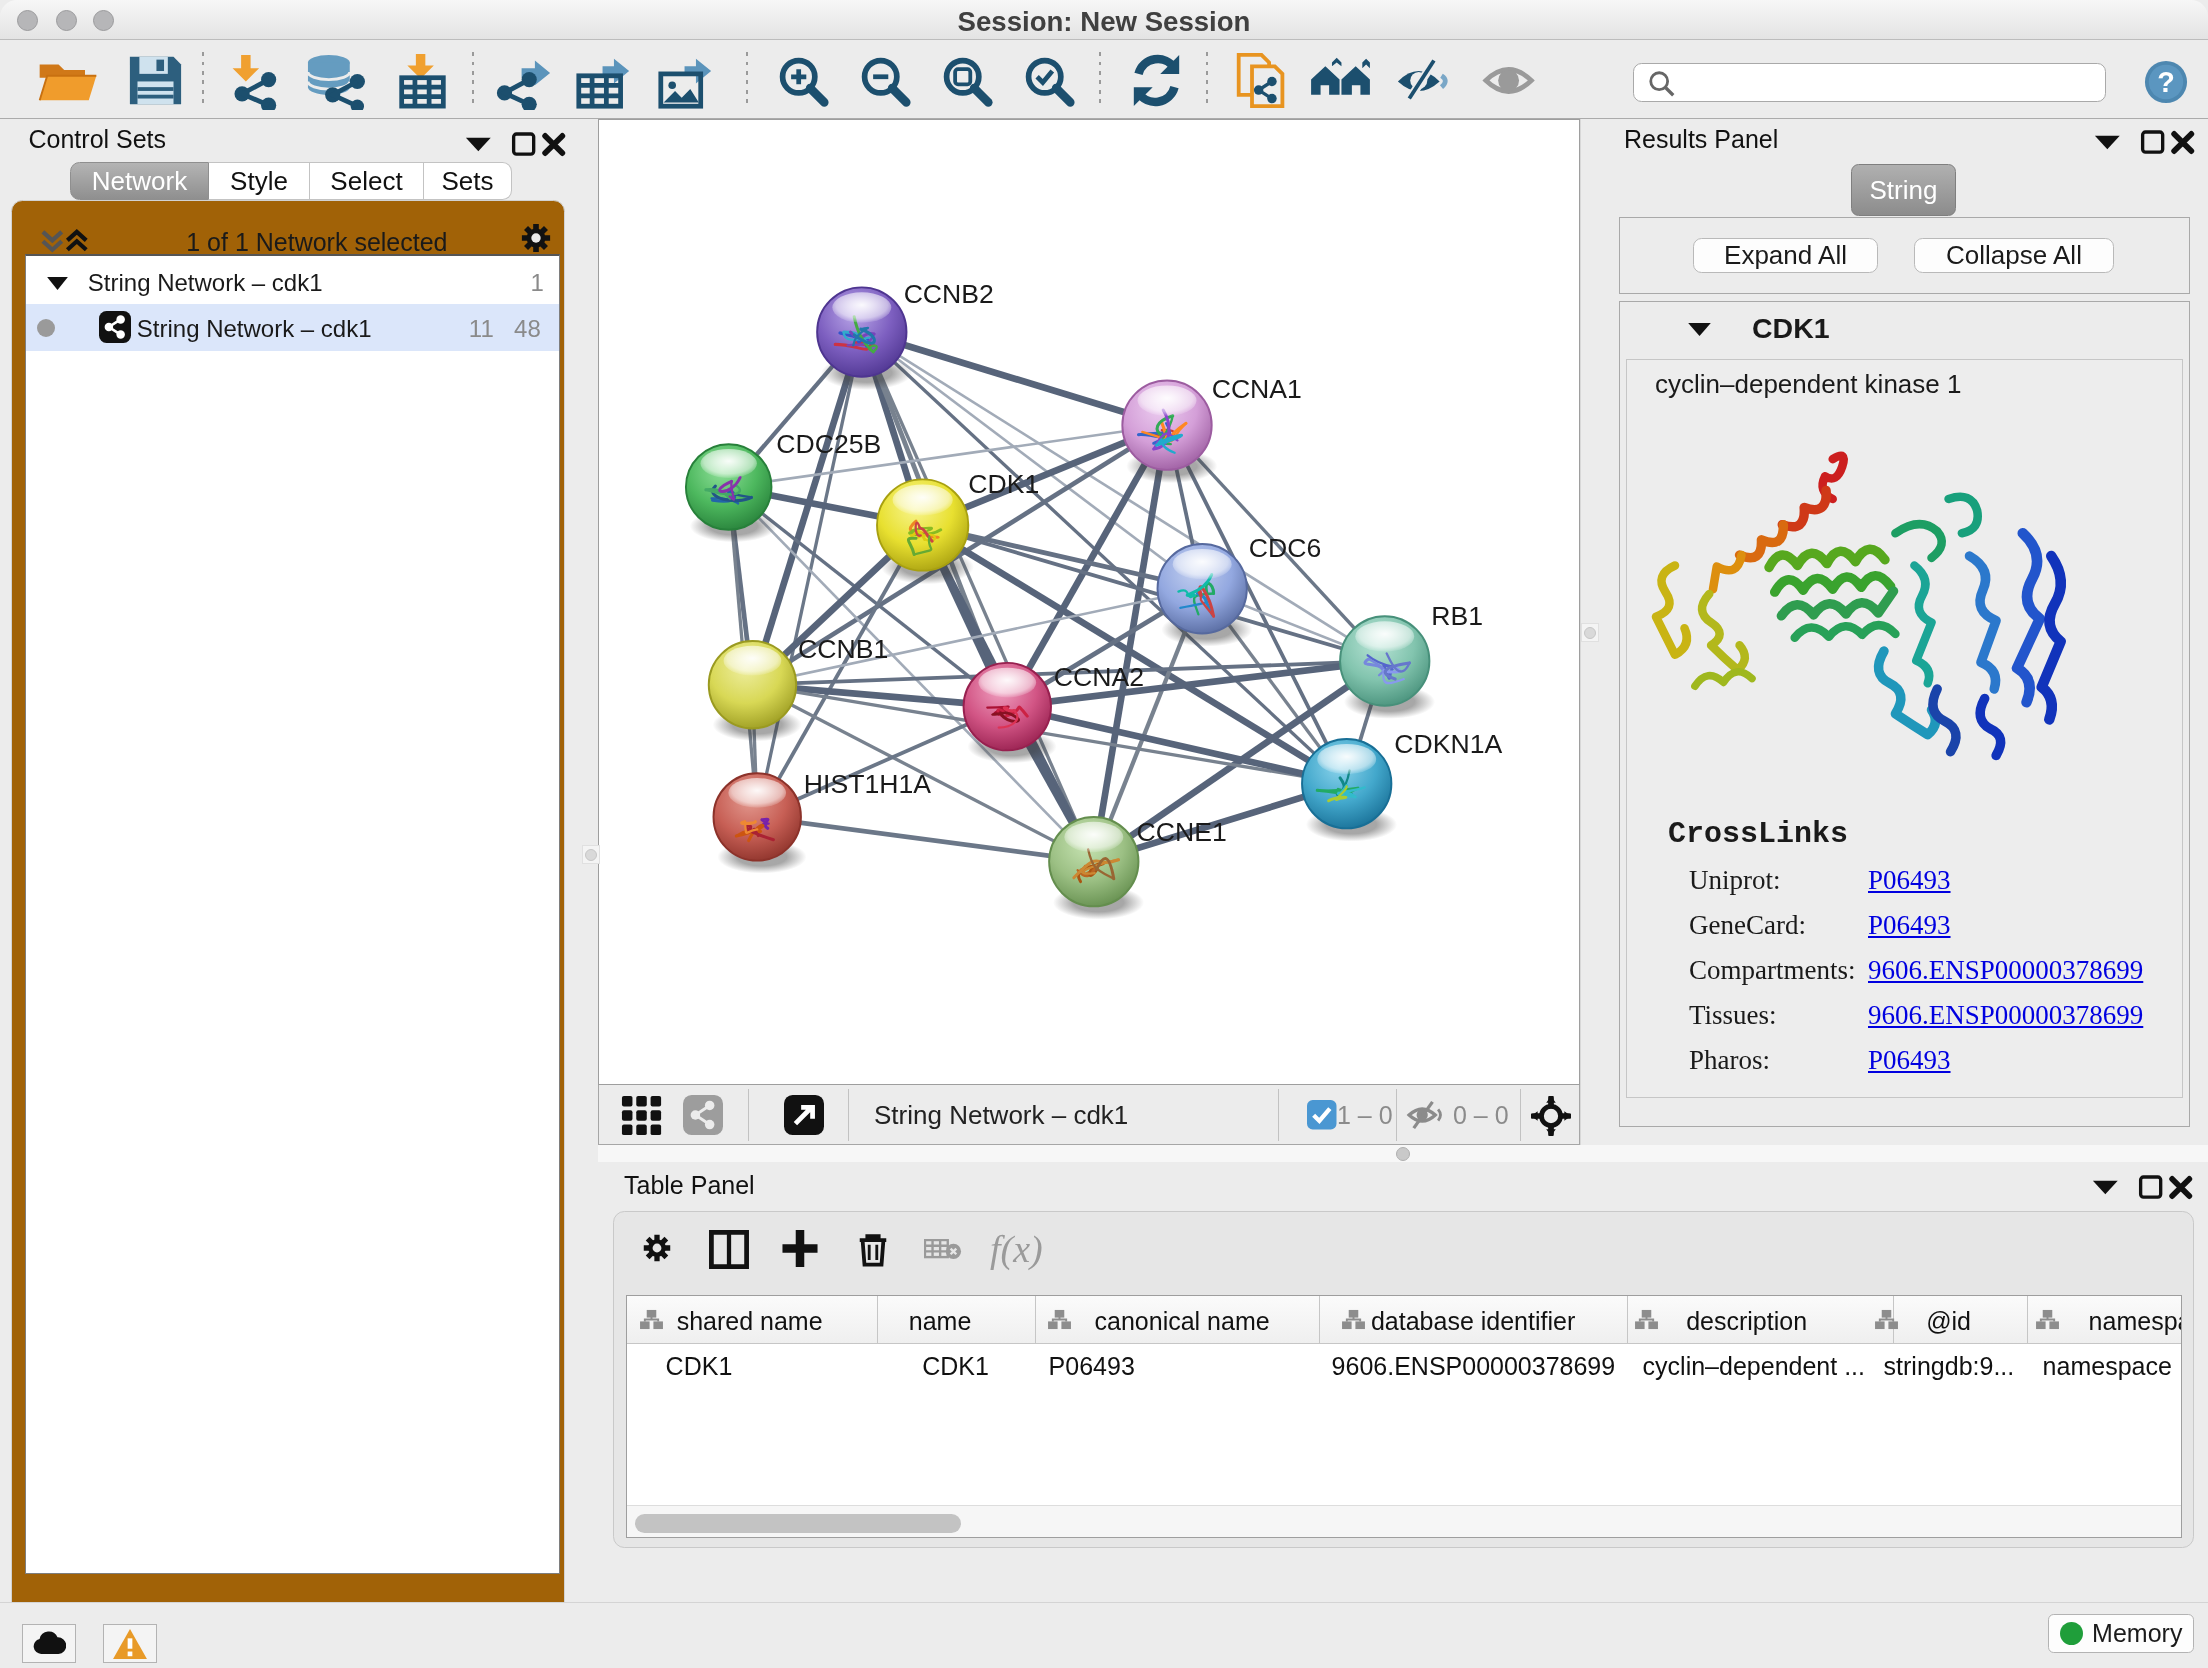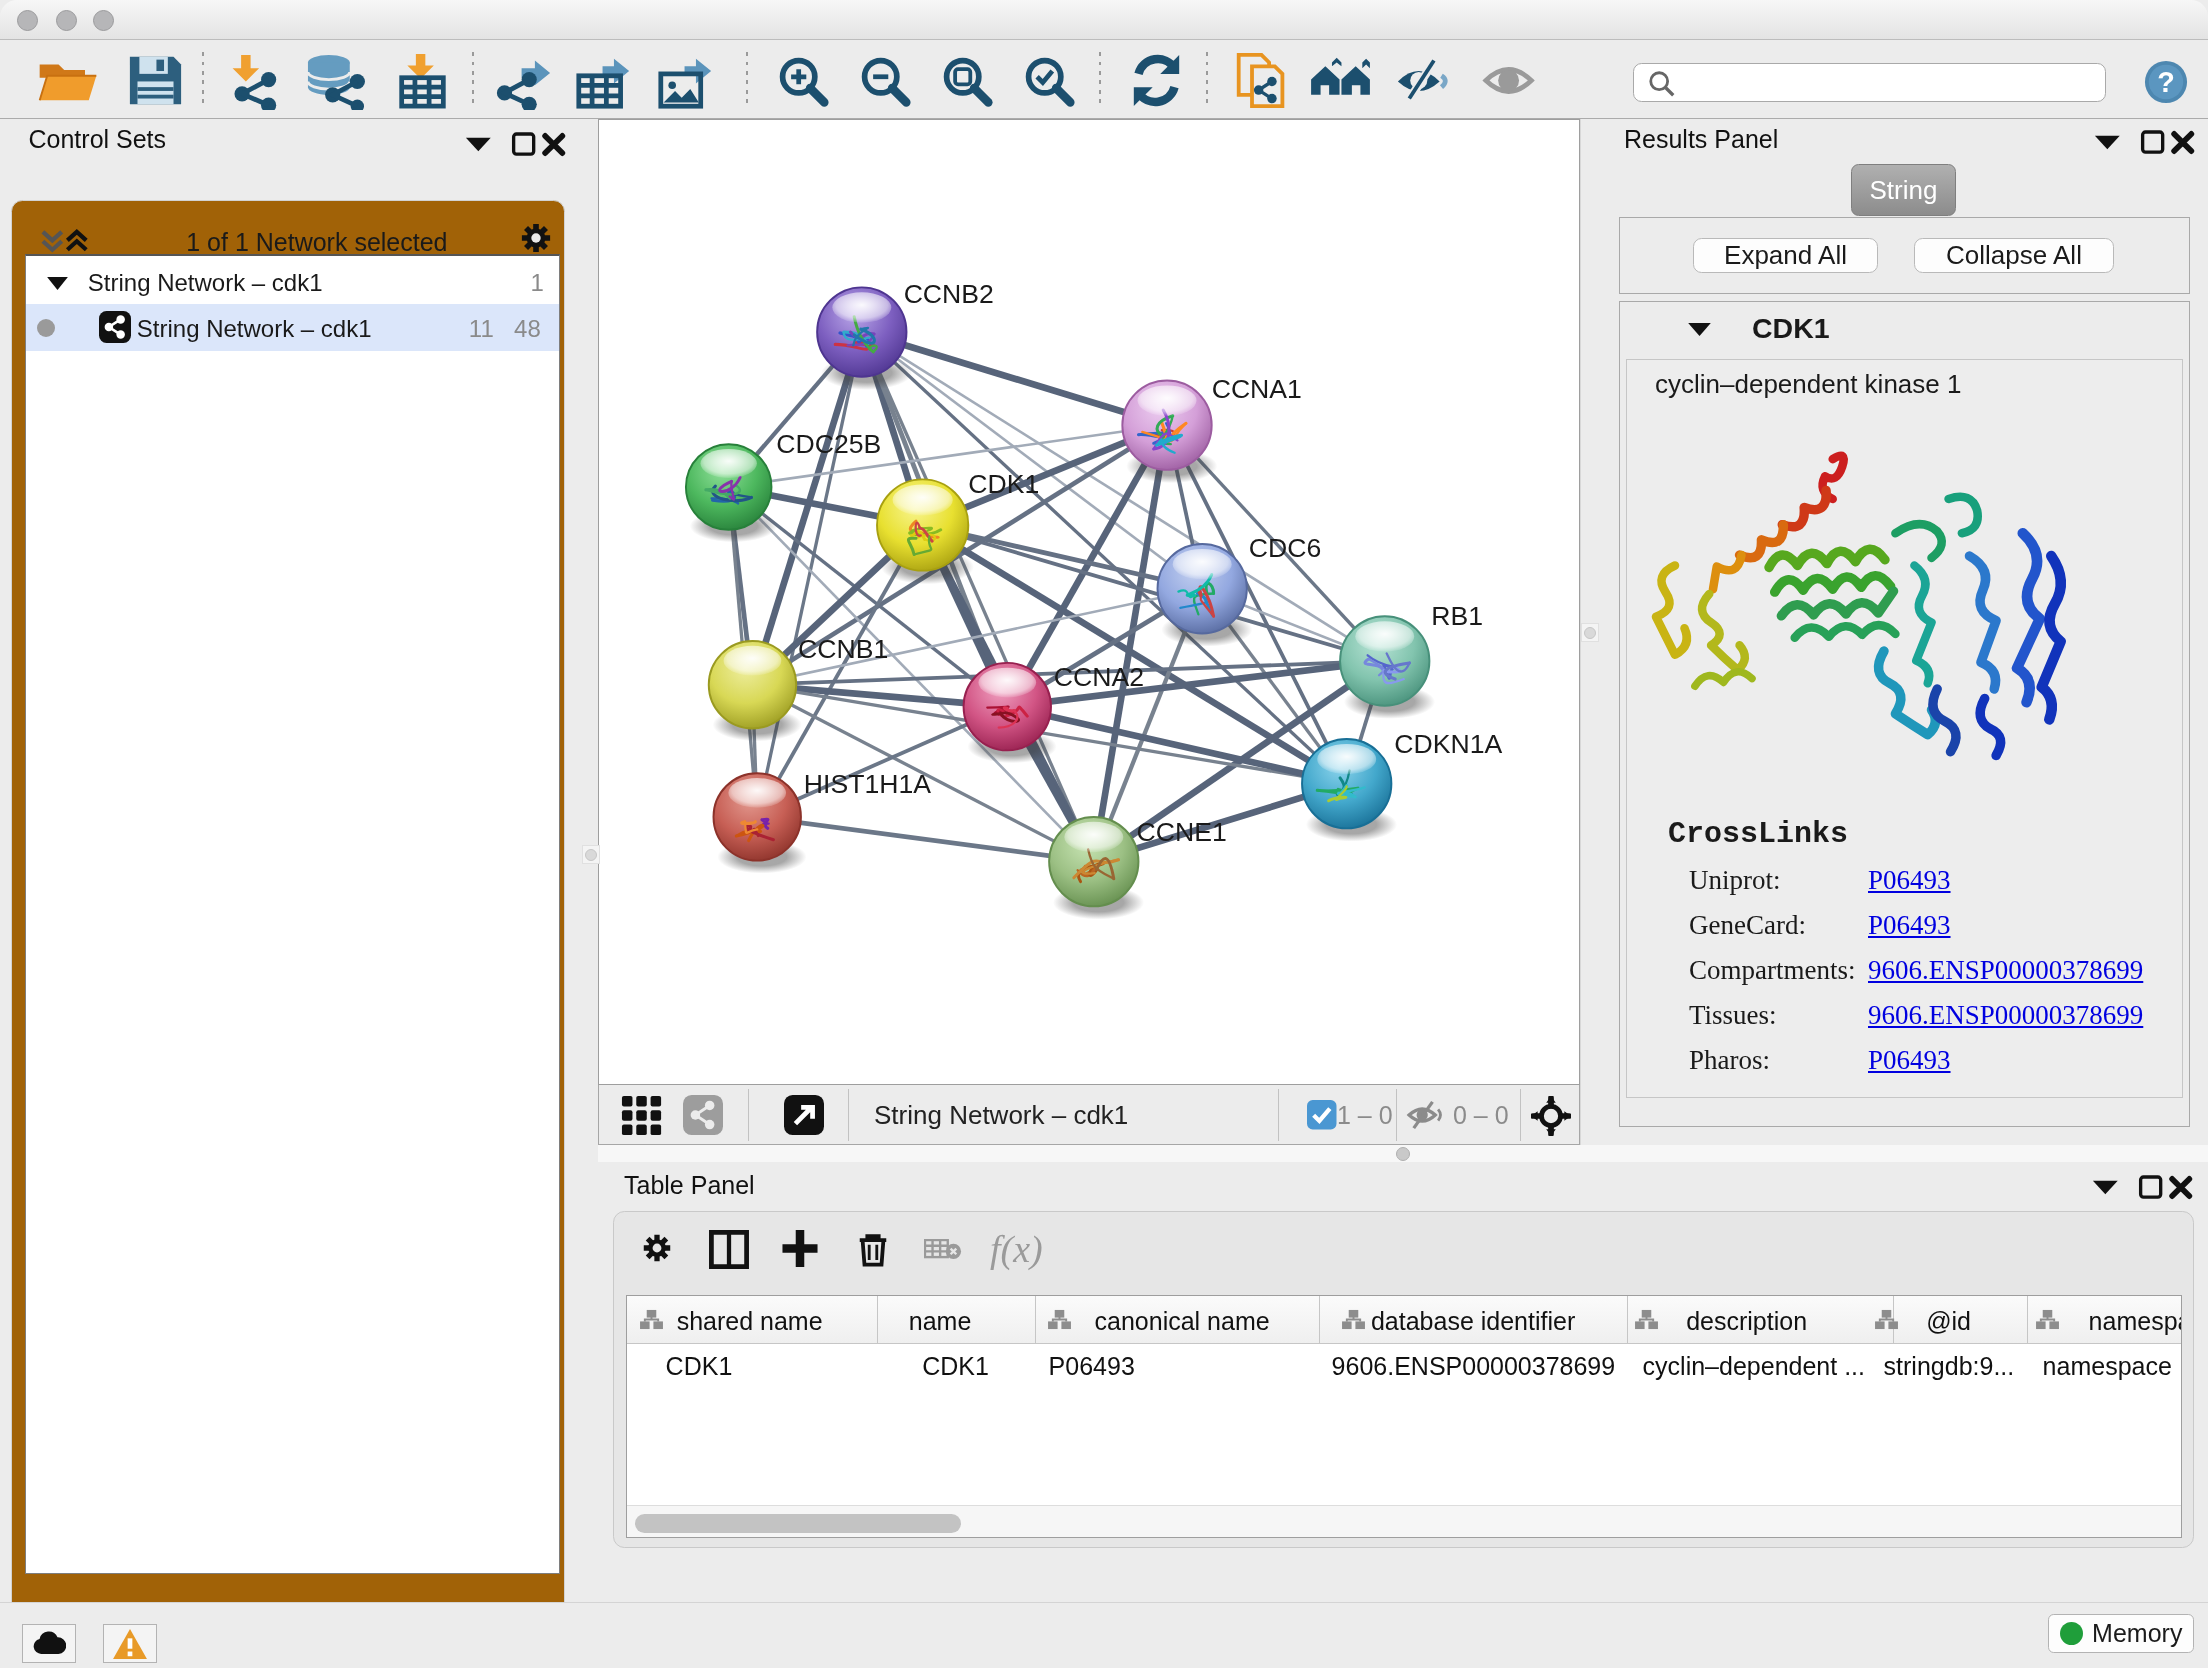--- a/index.html
+++ b/index.html
@@ -56,20 +56,21 @@
 .hicon { width:23px; height:21px; }
 .htx { top:11.4px; font-size:25px; color:#111; text-align:center; }
 .rtx { top:56px; font-size:25px; color:#111; }
 </style>
 </head>
 <body>
 <div id="titlebar">
   <div class="tl" style="left:17px"></div>
   <div class="tl" style="left:56px"></div>
   <div class="tl" style="left:93px"></div>
+  <div id="wtitle">Session: New Session</div>
 </div>
 <div id="toolbar">
   <svg class="ticon" style="left:34px" width="68" height="55" viewBox="0 0 72 58">
     <path d="M6 12 h20 l6 6 h22 v8 H6z" fill="#d07818"></path>
     <path d="M6 50 L14 24 h52 L58 50z" fill="#f09c2c"></path>
     <path d="M6 50 L14 24 h52" fill="none" stroke="#c87010" stroke-width="2"></path>
   </svg>
   <svg class="ticon" style="left:126px" width="59" height="55" viewBox="0 0 62 58">
     <path d="M4 4 h46 l8 8 v42 H4z" fill="#2d5f7e"></path>
     <rect x="14" y="4" width="30" height="18" fill="#cfe2ee"></rect>
@@ -203,20 +204,26 @@
     <text x="23" y="33" font-size="30" font-weight="bold" fill="#fff" text-anchor="middle" font-family="Liberation Sans">?</text>
   </svg>
 </div>
 <div id="cpanel">
   <span class="ptitle" style="position:absolute;left:28.5px;top:3.8px">Control Sets</span>
   <svg class="abs" style="left:464px;top:11.4px" width="105" height="25" viewBox="0 0 110 26">
     <path d="M2 6 h26 L15 20z" fill="#111"></path>
     <rect x="52" y="2" width="21" height="21" rx="3" fill="none" stroke="#111" stroke-width="3.5"></rect>
     <path d="M85 4 L103 22 M103 4 L85 22" stroke="#111" stroke-width="6" stroke-linecap="round"></path>
   </svg>
+  <div class="tabrow" style="left:70px;top:41px">
+    <div class="tab sel first" style="width:139px">Network</div>
+    <div class="tab" style="width:101px">Style</div>
+    <div class="tab" style="width:114px">Select</div>
+    <div class="tab last" style="width:88px">Sets</div>
+  </div>
   <div id="cpane">
     <svg class="abs" style="left:28.5px;top:27px" width="49" height="36" viewBox="0 0 52 38">
       <path d="M2 4 l10 9 10-9 M2 14 l10 9 10-9" stroke="#555" stroke-width="4.5" fill="none"></path>
       <path d="M28 13 l10-9 10 9 M28 23 l10-9 10 9" stroke="#111" stroke-width="4.5" fill="none"></path>
     </svg>
     <div class="abs" style="left:38px;top:27px;width:533px;text-align:center;font-size:25px">1 of 1 Network selected</div>
     <svg class="abs" style="left:508px;top:21px" width="32" height="32" viewBox="0 0 34 34">
       <g fill="#111">
           <circle cx="17" cy="17" r="10"></circle>
       <g stroke="#111" stroke-width="6">

